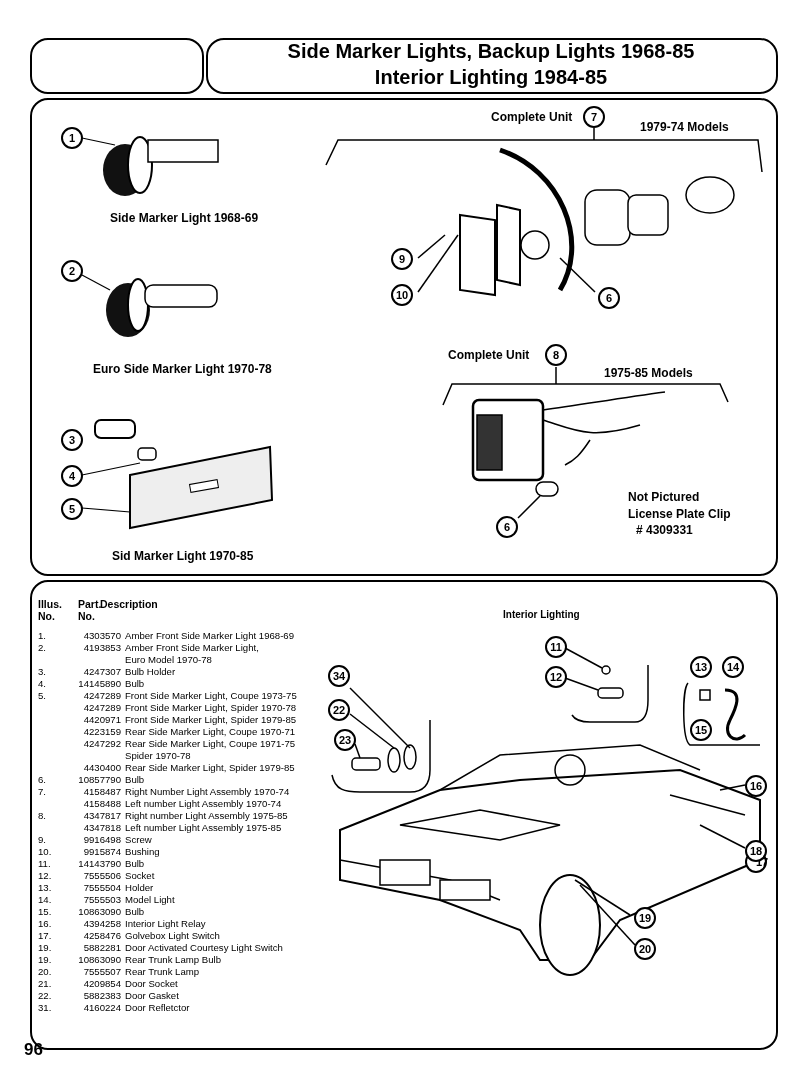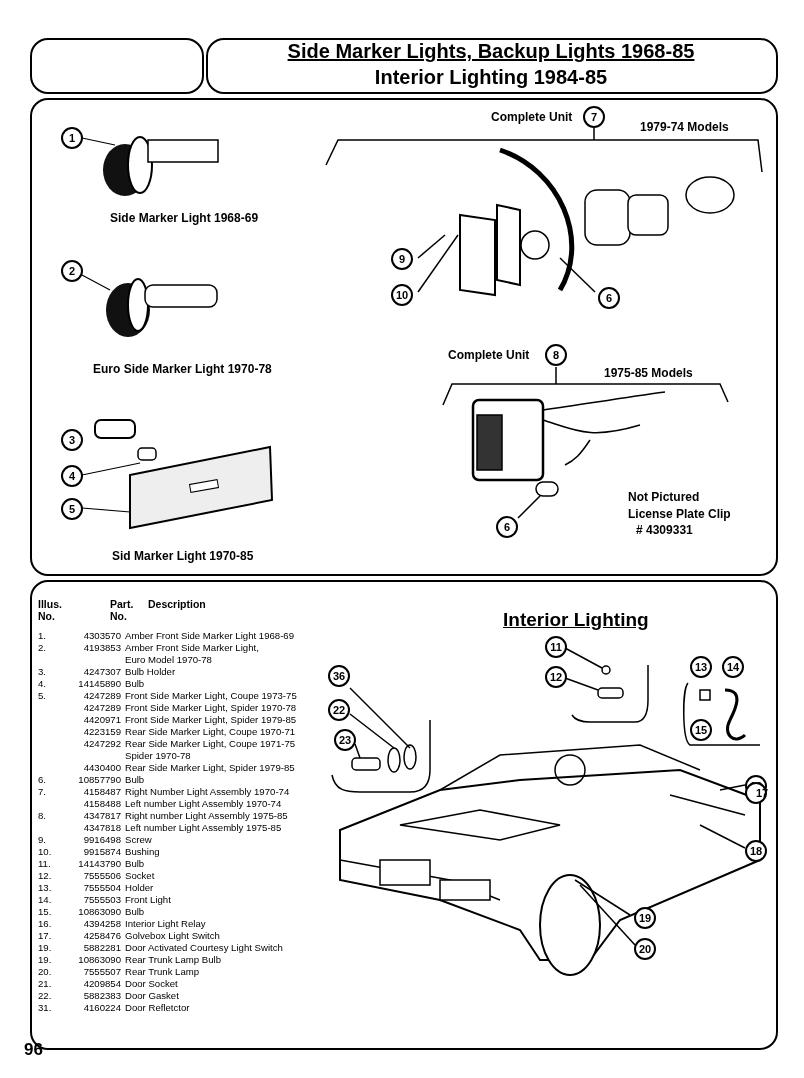--- a/index.html
+++ b/index.html
@@ -1,30 +1,30 @@
 <!DOCTYPE html>
 <html><head>
 <meta charset="utf-8">
 <style>
   html,body{margin:0;padding:0;background:#fff;}
   body{width:804px;height:1078px;position:relative;overflow:hidden;font-family:"Liberation Sans",sans-serif;color:#000;}
   .box{position:absolute;border:2px solid #000;border-radius:18px;box-sizing:border-box;}
   .title-l1,.title-l2{position:absolute;left:206px;width:570px;text-align:center;font-weight:bold;font-size:20px;}
-  .title-l1{top:40px;text-decoration:underline;}
+  .title-l1{top:40px;}
   .title-l2{top:66px;}
   .cap{position:absolute;font-size:12px;font-weight:bold;white-space:nowrap;}
   .callout{position:absolute;width:22px;height:22px;border:2px solid #000;border-radius:50%;box-sizing:border-box;font-size:11px;font-weight:bold;display:flex;align-items:center;justify-content:center;background:#fff;}
   svg{position:absolute;left:0;top:0;}
   .plist{position:absolute;left:38px;top:598px;font-size:9.6px;line-height:12px;}
   .plist .hdr{font-weight:bold;font-size:10.5px;display:flex;}
   .row{display:flex;height:12px;}
   .c1{width:32px;}
   .c2{width:55px;text-align:right;padding-right:4px;box-sizing:border-box;}
   .c3{white-space:nowrap;}
-  .h1{width:40px;} .h2{width:38px;margin-left:32px;}
+  .h1{width:40px;} .h2{width:22px;}
   .pagenum{position:absolute;left:24px;top:1040px;font-size:17px;font-weight:bold;}
 </style>
 </head>
 <body>
 
 <div class="box" style="left:30px;top:38px;width:174px;height:56px;"></div>
 <div class="box" style="left:206px;top:38px;width:572px;height:56px;"></div>
 <div class="title-l1">Side Marker Lights, Backup Lights 1968-85</div>
 <div class="title-l2">Interior Lighting 1984-85</div>
 
@@ -128,44 +128,44 @@
 <div class="cap" style="left:110px;top:211px;">Side Marker Light 1968-69</div>
 <div class="cap" style="left:93px;top:362px;text-align:center;">Euro Side Marker Light 1970-78</div>
 <div class="cap" style="left:112px;top:549px;">Sid Marker Light 1970-85</div>
 <div class="cap" style="left:491px;top:110px;">Complete Unit</div>
 <div class="cap" style="left:640px;top:120px;">1979-74 Models</div>
 <div class="cap" style="left:448px;top:348px;">Complete Unit</div>
 <div class="cap" style="left:604px;top:366px;">1975-85 Models</div>
 <div class="cap" style="left:628px;top:490px;">Not Pictured</div>
 <div class="cap" style="left:608px;top:507px;padding-left:20px;">License Plate Clip</div>
 <div class="cap" style="left:636px;top:523px;"># 4309331</div>
-<div class="cap" style="left:503px;top:609px;font-size:19px;text-decoration:underline;">Interior Lighting</div>
+<div class="cap" style="left:503px;top:609px;font-size:10px;">Interior Lighting</div>
 
 <div class="callout" style="left:61px;top:127px;">1</div>
 <div class="callout" style="left:61px;top:260px;">2</div>
 <div class="callout" style="left:61px;top:429px;">3</div>
 <div class="callout" style="left:61px;top:465px;">4</div>
 <div class="callout" style="left:61px;top:498px;">5</div>
 <div class="callout" style="left:598px;top:287px;">6</div>
 <div class="callout" style="left:583px;top:106px;">7</div>
 <div class="callout" style="left:545px;top:344px;">8</div>
 <div class="callout" style="left:391px;top:248px;">9</div>
 <div class="callout" style="left:391px;top:284px;">10</div>
 <div class="callout" style="left:496px;top:516px;">6</div>
 <div class="callout" style="left:545px;top:636px;">11</div>
 <div class="callout" style="left:545px;top:666px;">12</div>
 <div class="callout" style="left:690px;top:656px;">13</div>
 <div class="callout" style="left:722px;top:656px;">14</div>
 <div class="callout" style="left:690px;top:719px;">15</div>
 <div class="callout" style="left:745px;top:775px;">16</div>
-<div class="callout" style="left:745px;top:782px;padding-left:12px;">17</div>
+<div class="callout" style="left:745px;top:851px;padding-left:12px;">17</div>
 <div class="callout" style="left:745px;top:840px;">18</div>
 <div class="callout" style="left:634px;top:907px;">19</div>
 <div class="callout" style="left:634px;top:938px;">20</div>
-<div class="callout" style="left:328px;top:665px;">36</div>
+<div class="callout" style="left:328px;top:665px;">34</div>
 <div class="callout" style="left:328px;top:699px;">22</div>
 <div class="callout" style="left:334px;top:729px;">23</div>
 
 <div class="plist">
   <div class="hdr">
     <span class="h1">Illus.</span>
     <span class="h2">Part.</span>
     <span>Description</span>
   </div>
   <div class="hdr" style="margin-bottom:8px;">
@@ -279,21 +279,21 @@
         <span class="c3">Socket</span>
       </div>
       <div class="row">
         <span class="c1">13.</span>
         <span class="c2">7555504</span>
         <span class="c3">Holder</span>
       </div>
       <div class="row">
         <span class="c1">14.</span>
         <span class="c2">7555503</span>
-        <span class="c3">Front Light</span>
+        <span class="c3">Model Light</span>
       </div>
       <div class="row">
         <span class="c1">15.</span>
         <span class="c2">10863090</span>
         <span class="c3">Bulb</span>
       </div>
       <div class="row">
         <span class="c1">16.</span>
         <span class="c2">4394258</span>
         <span class="c3">Interior Light Relay</span>

